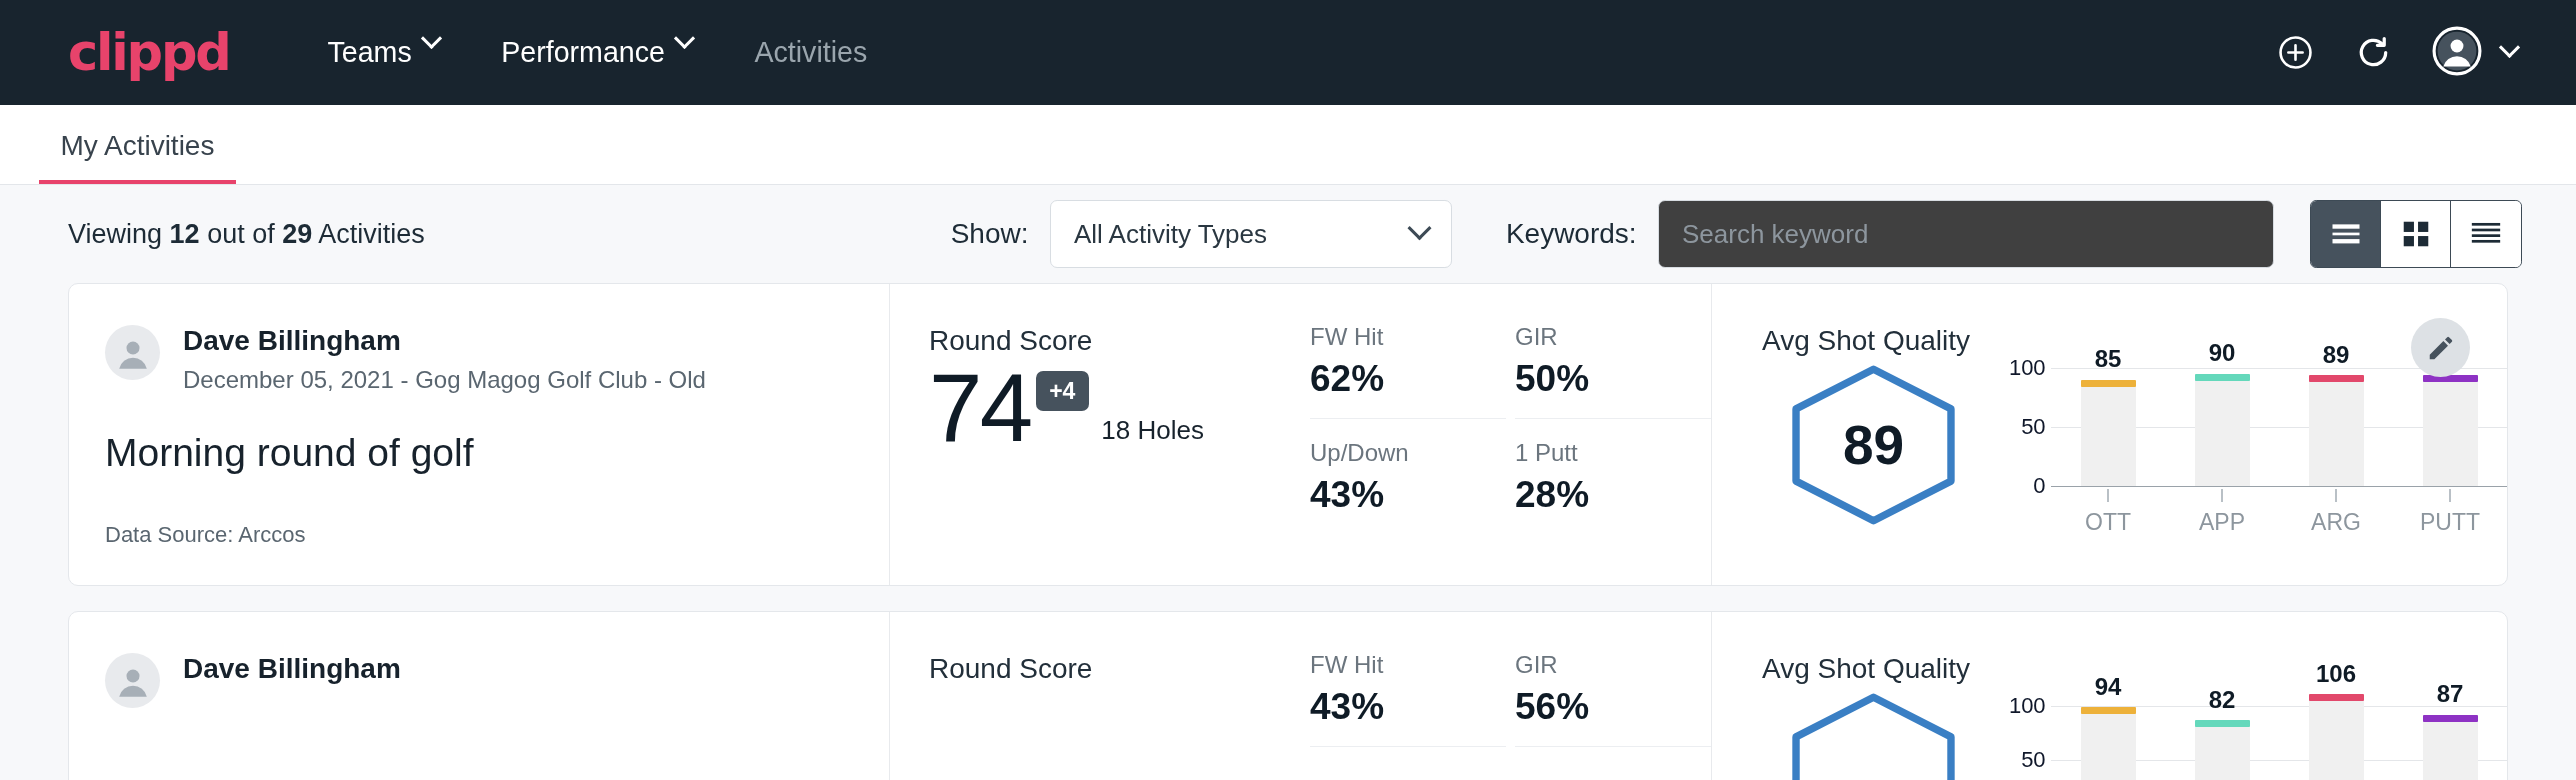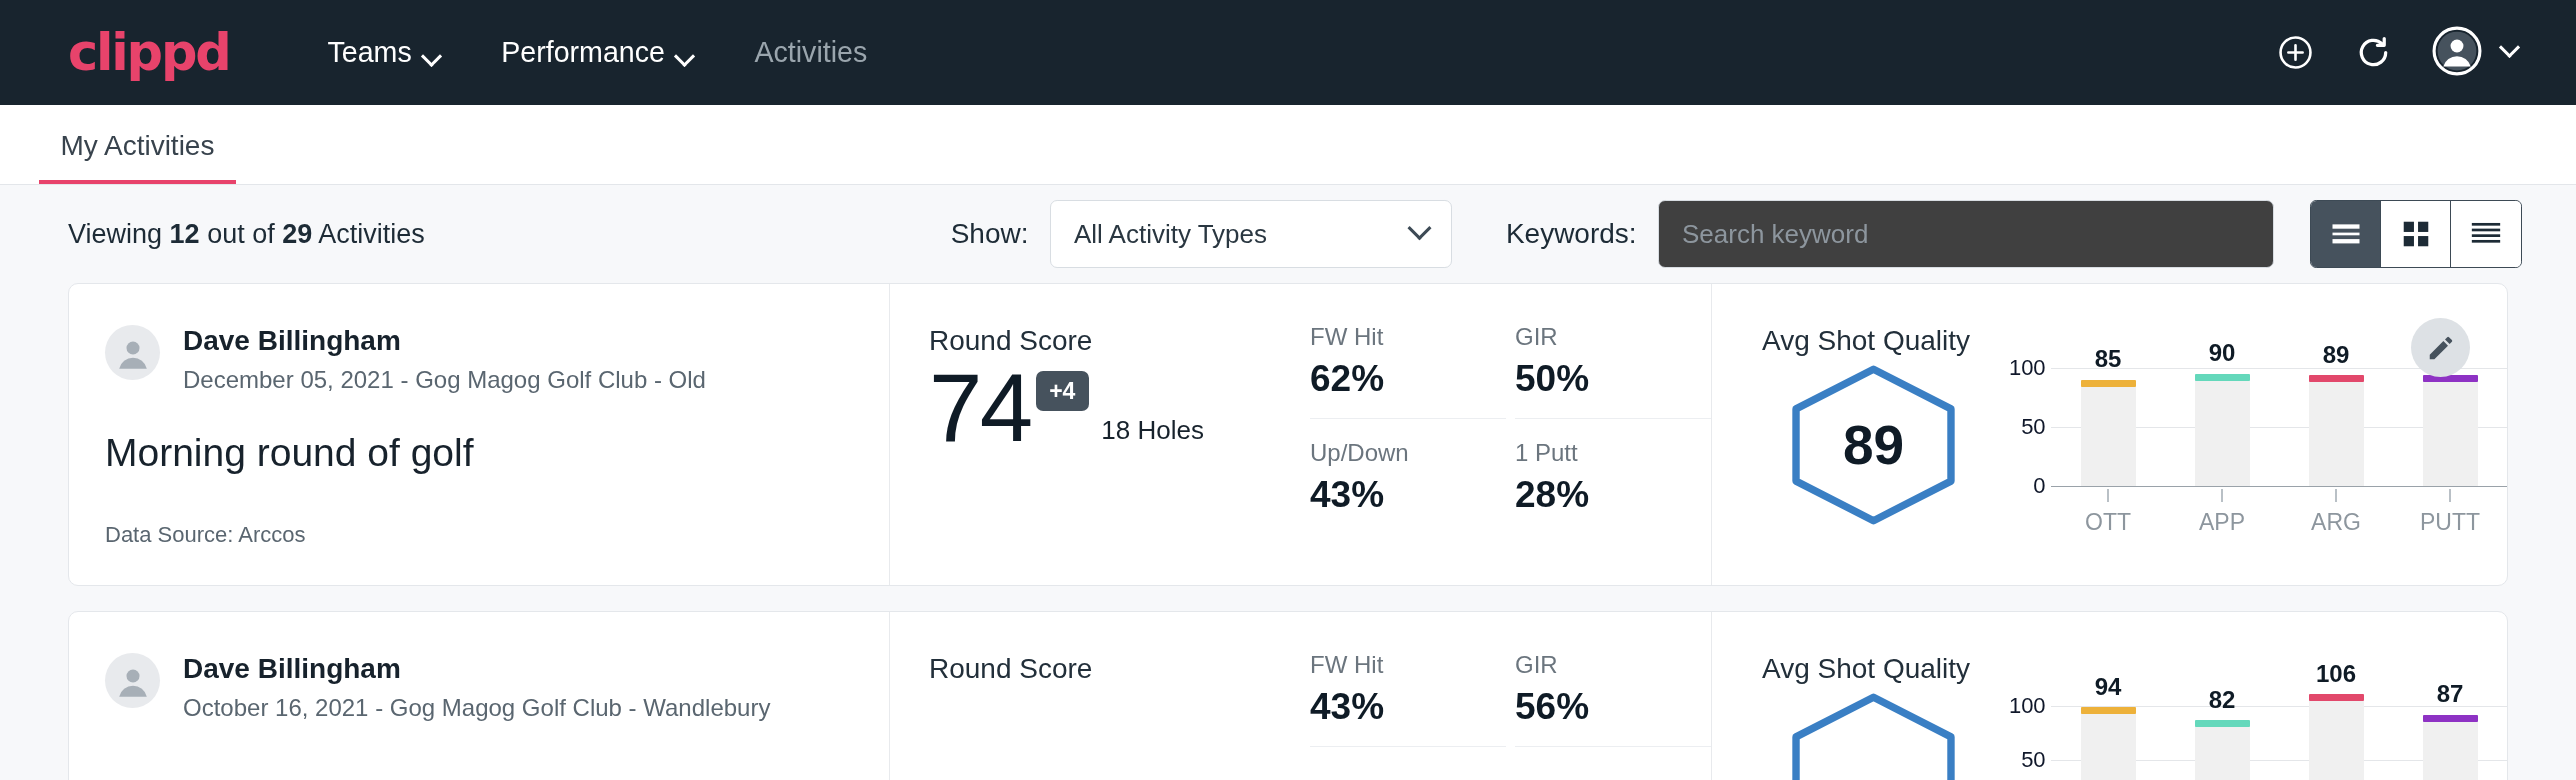--- a/index.html
+++ b/index.html
@@ -23,21 +23,21 @@
     font-size: 51px;
     font-weight: 700;
     color: #e8436b;
     letter-spacing: -2.2px;
     margin-right: 98px;
     line-height: 1;
     font-family: "DejaVu Sans", sans-serif;
   }
   .navitems { display: flex; align-items: center; gap: 62px; }
   .navitem {
-    display: flex; align-items: flex-end; gap: 12.5px;
+    display: flex; align-items: flex-start; gap: 12.5px;
     color: #ffffff;
     font-size: 28.6px;
     cursor: pointer;
     white-space: nowrap;
   }
   .navitem.dim { color: #9aa5ad; }
   .chev {
     width: 15px; height: 15px;
     border-right: 3.1px solid currentColor;
     border-bottom: 3.1px solid currentColor;
@@ -476,21 +476,20 @@
       <div class="who">
         <div class="av-sm">
           <svg width="46" height="46" viewBox="0 0 24 24">
             <circle cx="12" cy="12" r="11" fill="#e8eaed"></circle>
             <circle cx="12" cy="9.4" r="3.4" fill="#a7afb7"></circle>
             <path d="M4.8 20.2a7.4 7.4 0 0 1 14.4 0z" fill="#a7afb7"></path>
           </svg>
         </div>
         <div>
           <div class="pname">Dave Billingham</div>
-          <div class="pdate">October 16, 2021 - Gog Magog Golf Club - Wandlebury</div>
         </div>
       </div>
     </div>
 
     <div class="col-score">
       <div class="sec-label">Round Score</div>
       <div class="scoreline">
         <span class="bignum"></span>
       </div>
     </div>

